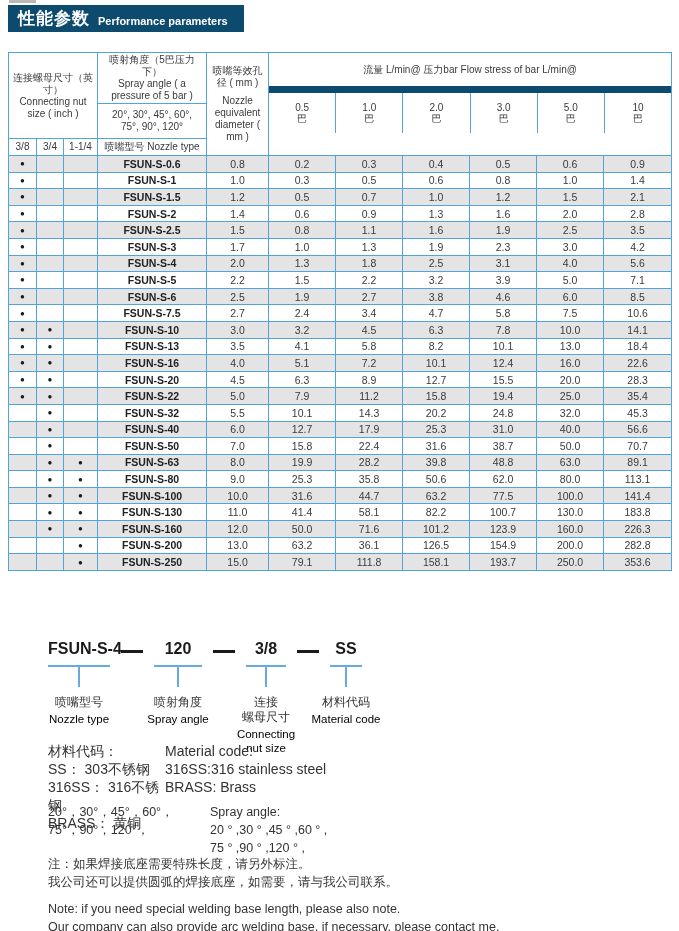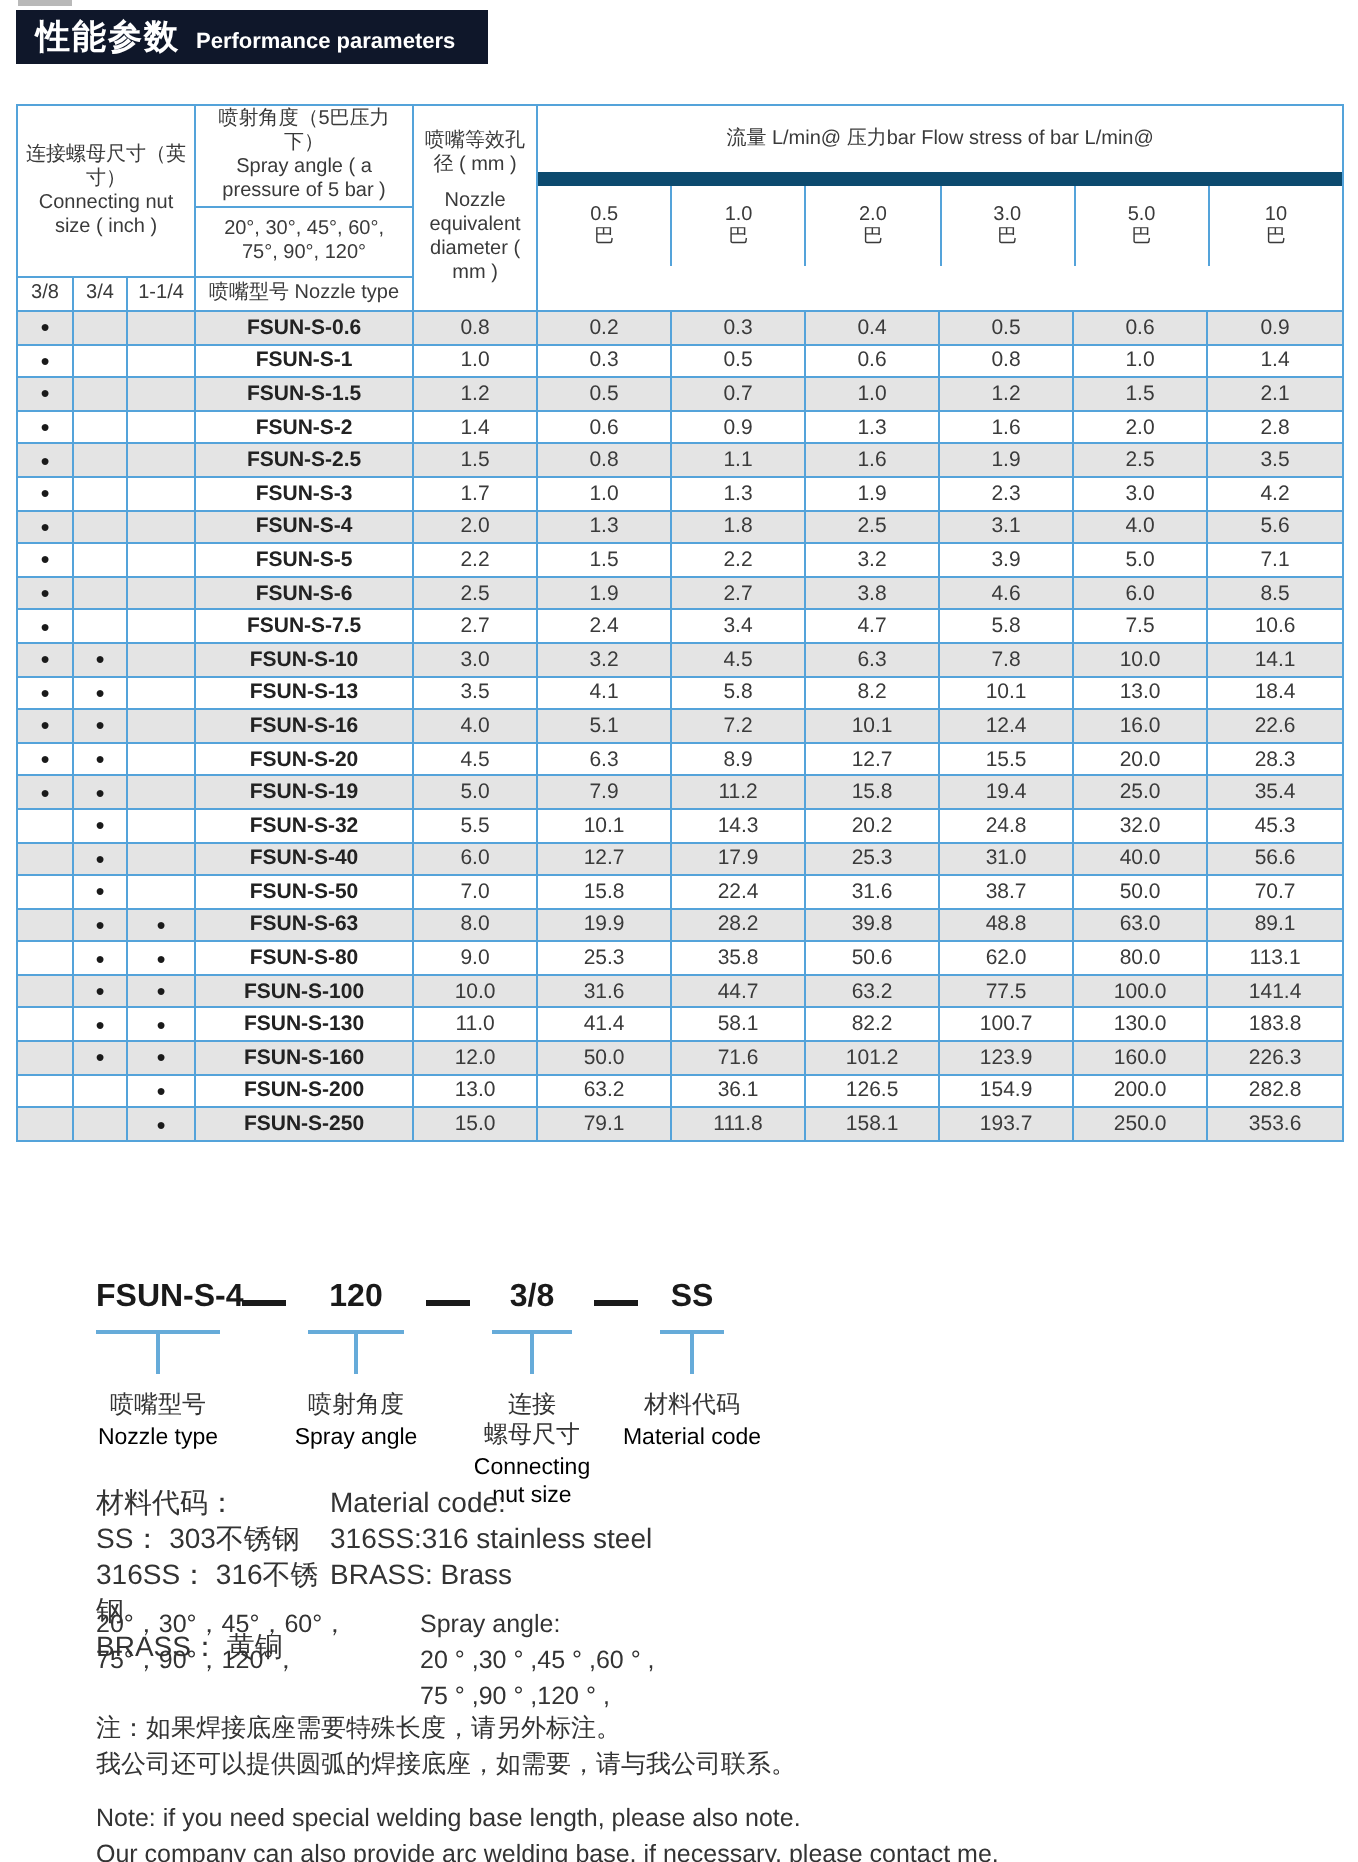--- a/index.html
+++ b/index.html
@@ -2,21 +2,21 @@
 <html><head>
 <meta charset="utf-8">
 <style>
   * { margin:0; padding:0; box-sizing:border-box; }
   body { font-family:"Liberation Sans", sans-serif; background:#fff; }
   .page { position:relative; width:679px; height:931px; background:#ffffff; overflow:hidden; }
 
   .top-fragment { position:absolute; left:9px; top:0; width:27px; height:3px; background:#b9b9b9; }
 
   
-  .banner { position:absolute; left:8px; top:5px; height:27px; background:#0f172a;
+  .banner { position:absolute; left:8px; top:5px; height:27px; background:#0c4a6e;
             display:flex; align-items:center; padding:0 16px 0 10px; }
   .banner-cn { color:#fff; font-size:17px; font-weight:bold; letter-spacing:1px; }
   .banner-en { color:#fff; font-size:11px; font-weight:bold; margin-left:8px; position:relative; top:2px; }
 
   
   table.perf { position:absolute; left:8px; top:52px; width:663px;
                border-collapse:collapse; table-layout:fixed; }
   table.perf th, table.perf td { border:1px solid #54a3da; color:#3a3a3a; }
   table.perf thead th { background:#fff; font-weight:normal; font-size:10px; line-height:12px;
                         text-align:center; vertical-align:middle; padding:1px 2px; }
@@ -327,21 +327,21 @@
           <td>8.9</td>
           <td>12.7</td>
           <td>15.5</td>
           <td>20.0</td>
           <td>28.3</td>
         </tr>
         <tr class="alt">
           <td class="dot">●</td>
           <td class="dot">●</td>
           <td class="dot"></td>
-          <td class="model">FSUN-S-19</td>
+          <td class="model">FSUN-S-22</td>
           <td>5.0</td>
           <td>7.9</td>
           <td>11.2</td>
           <td>15.8</td>
           <td>19.4</td>
           <td>25.0</td>
           <td>35.4</td>
         </tr>
         <tr>
           <td class="dot"></td>

